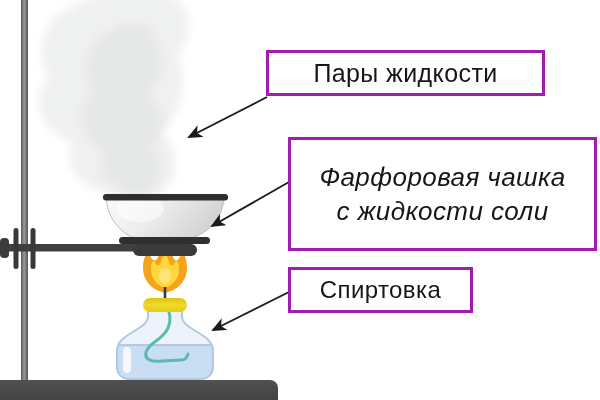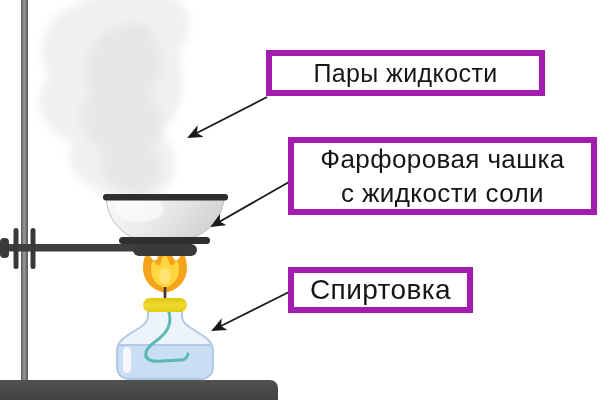--- a/index.html
+++ b/index.html
@@ -2,27 +2,27 @@
 <html><head>
 <meta charset="utf-8">
 <style>
   html,body{margin:0;padding:0;background:#fff;}
   .stage{
     position:relative;width:600px;height:400px;background:#ffffff;overflow:hidden;
     font-family:"Liberation Sans",sans-serif;
   }
   svg.scene{position:absolute;left:0;top:0;}
   .label-box{
-    position:absolute;background:#ffffff;border:6px solid #a21caf;box-sizing:border-box;
+    position:absolute;background:#ffffff;border:3px solid #a21caf;box-sizing:border-box;
     display:flex;flex-direction:column;align-items:center;justify-content:center;
     text-align:center;color:#161616;letter-spacing:.4px;
   }
   #box-vapor{left:266px;top:50px;width:279px;height:46px;font-size:25px;}
-  #box-dish{left:288px;top:137px;width:309px;height:78px;font-size:26px;line-height:34px;}
-  #box-lamp{left:288px;top:267px;width:185px;height:46px;font-size:28px;}
+  #box-dish{left:288px;top:137px;width:309px;height:114px;font-size:26px;line-height:34px;font-style:italic;}
+  #box-lamp{left:288px;top:267px;width:185px;height:46px;font-size:24px;}
 </style>
 </head>
 <body>
 
 <div class="stage">
 
   <svg class="scene" width="600" height="400" viewBox="0 0 600 400">
     <defs>
       <linearGradient id="rodGrad" x1="0" y1="0" x2="1" y2="0">
         <stop offset="0" stop-color="#565656"></stop>

